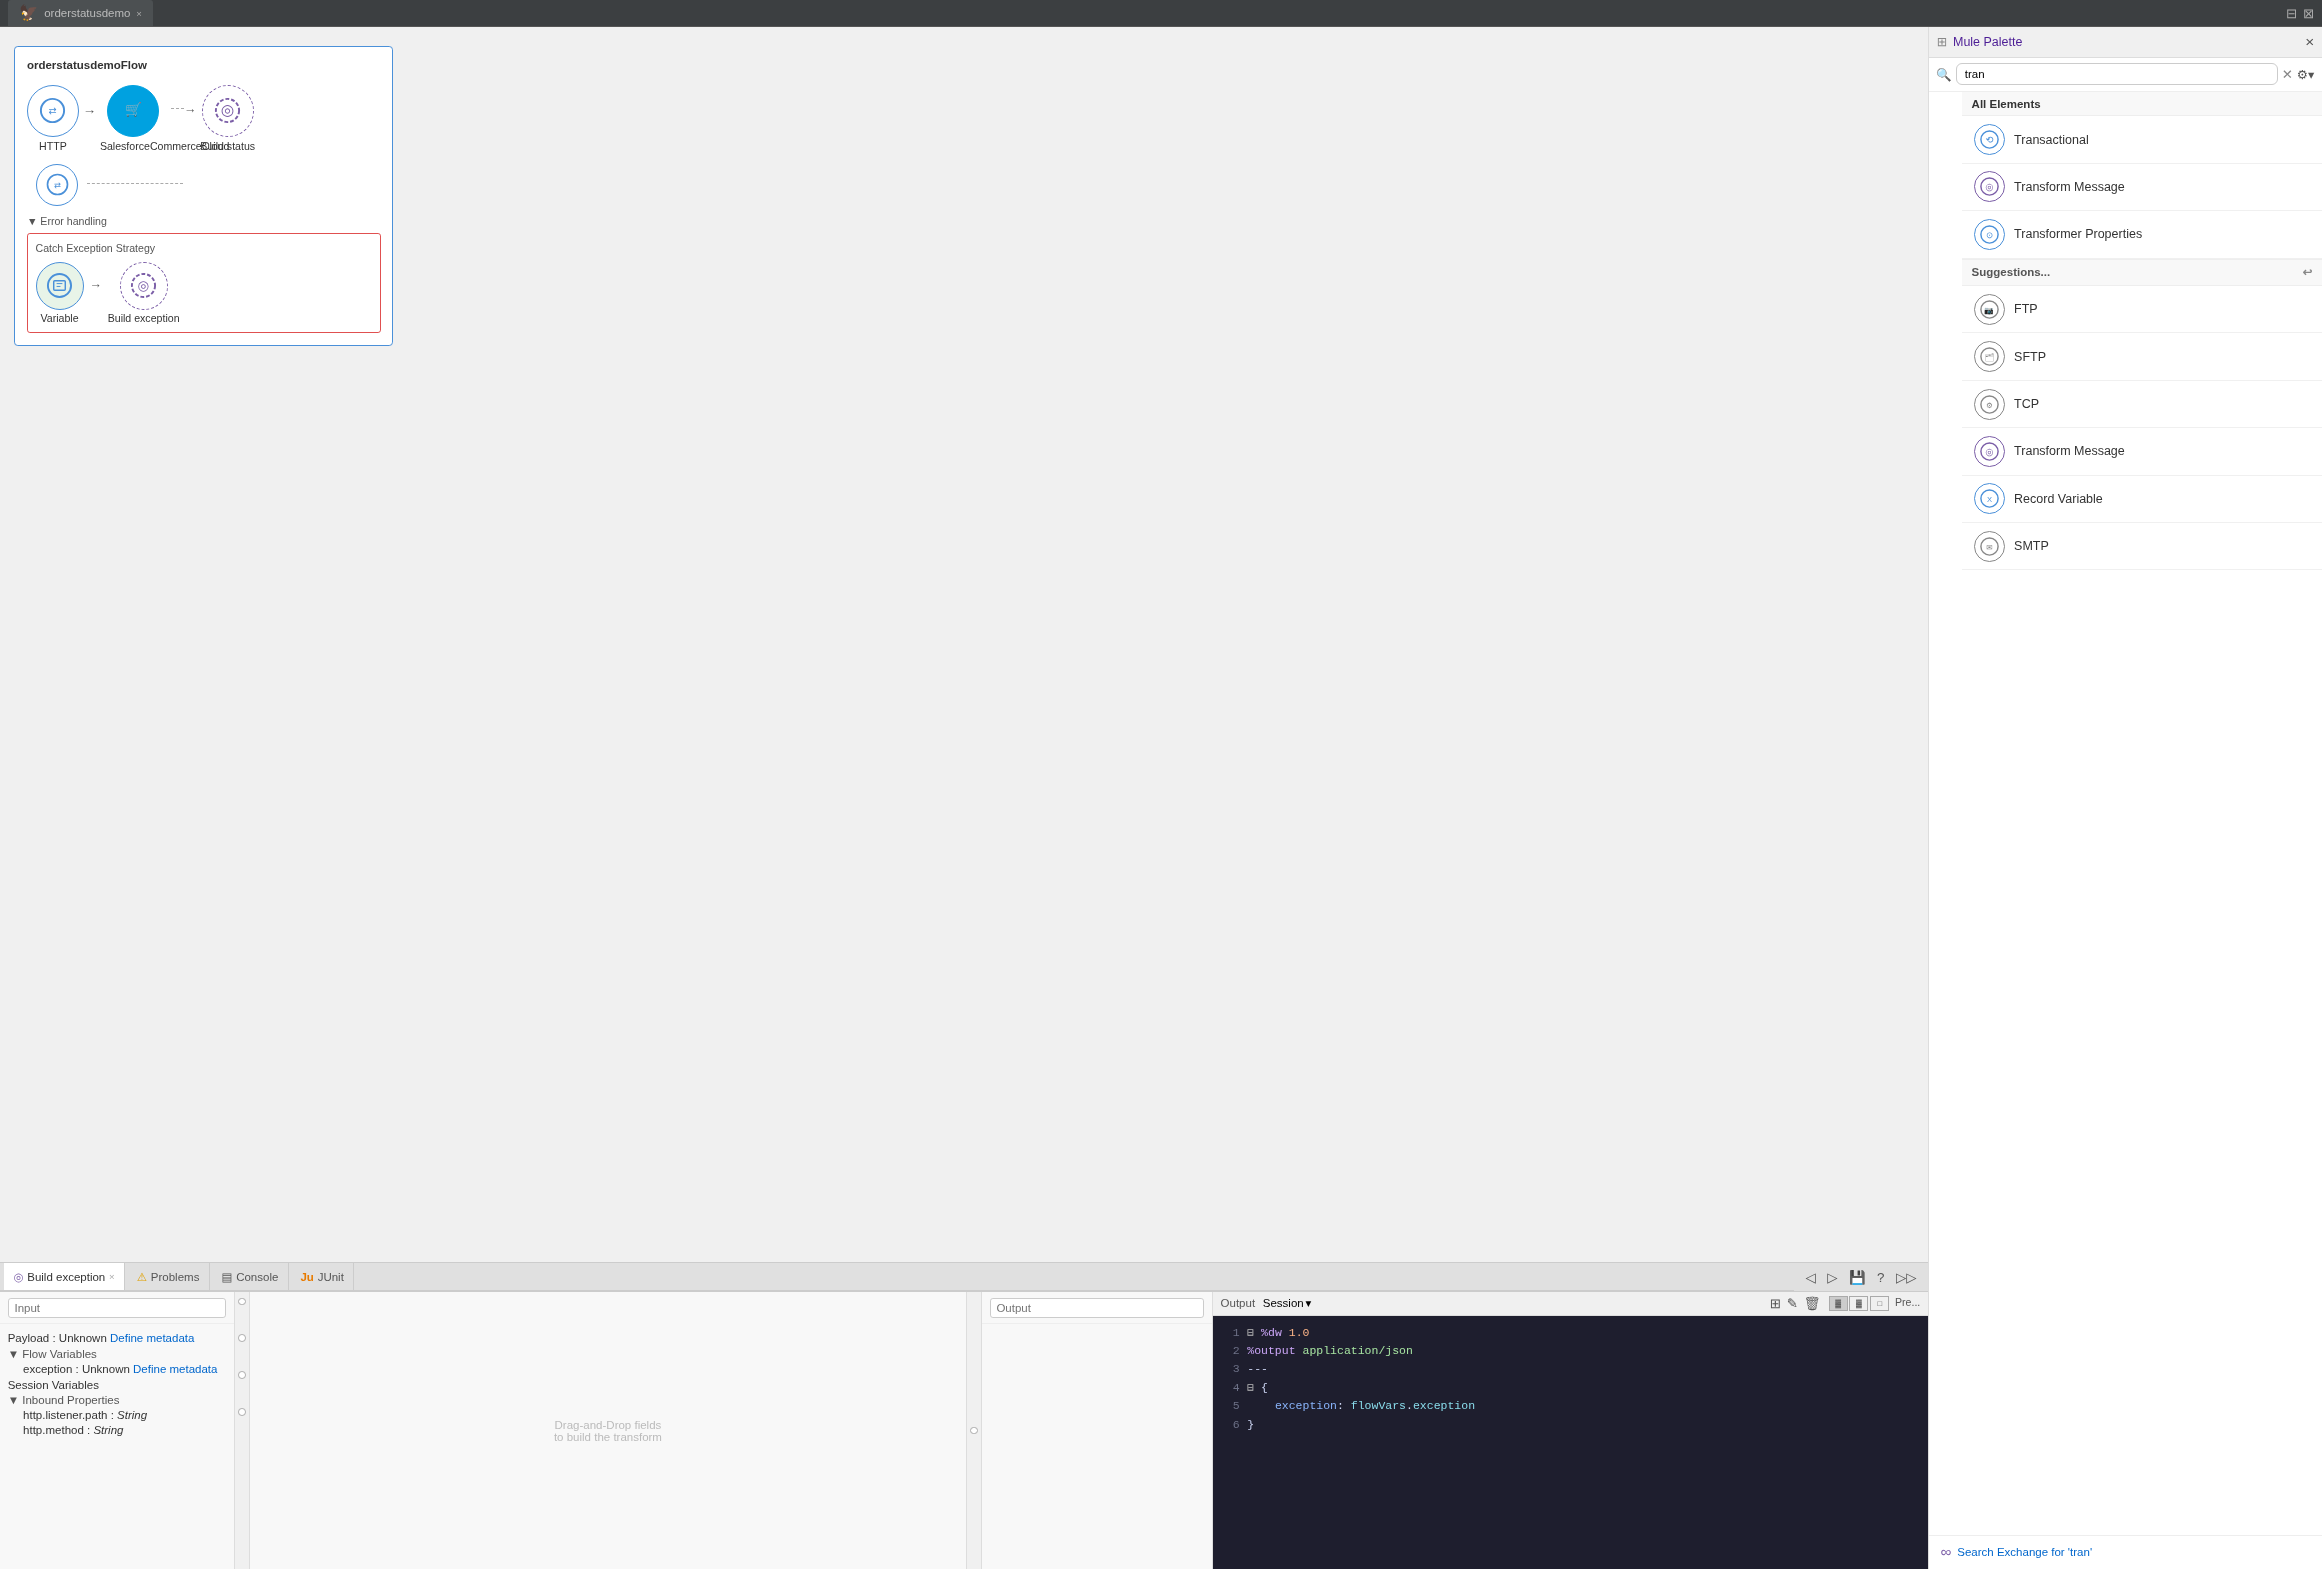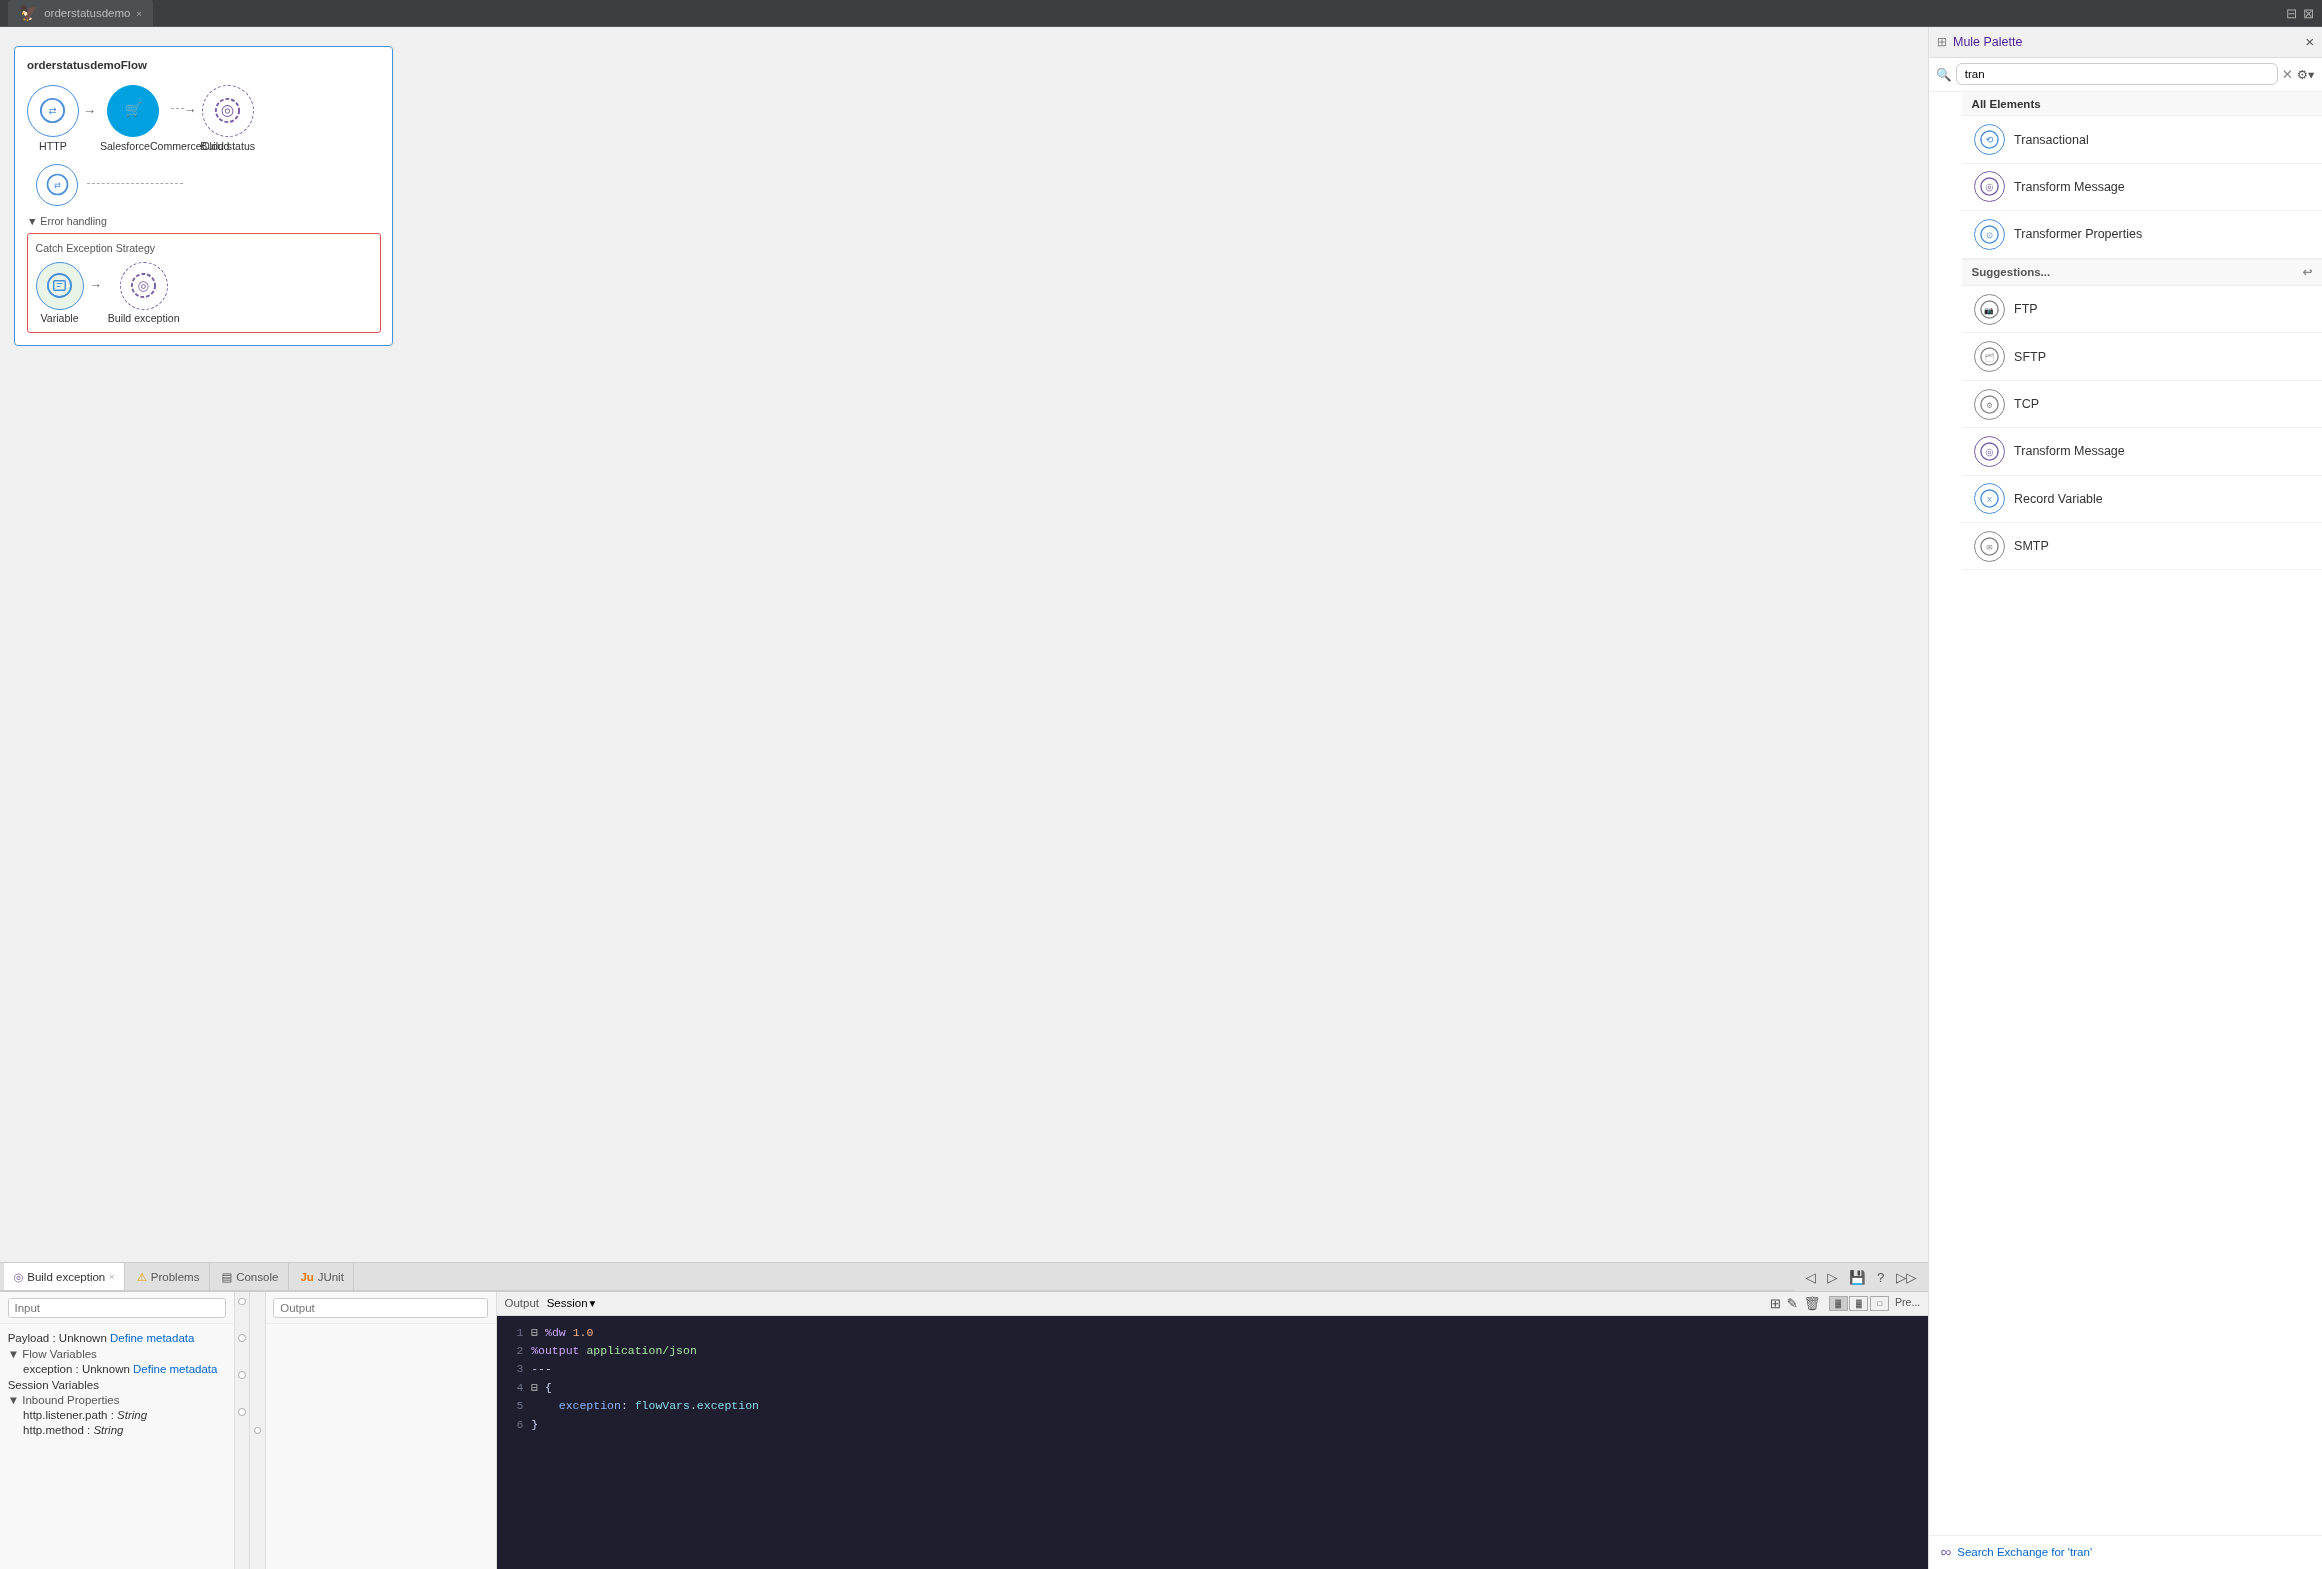--- a/index.html
+++ b/index.html
@@ -304,20 +304,23 @@
           </div>
         </div>
 
         <div style="width:15.4px;background:#f0f0f0;border-right:1px solid #ddd;display:flex;flex-direction:column;align-items:center;padding:5.8px 0;gap:29px;position:relative;">
           <div style="width:7.7px;height:7.7px;border-radius:50%;border:1px solid #aaa;background:white;"></div>
           <div style="width:7.7px;height:7.7px;border-radius:50%;border:1px solid #aaa;background:white;"></div>
           <div style="width:7.7px;height:7.7px;border-radius:50%;border:1px solid #aaa;background:white;"></div>
           <div style="width:7.7px;height:7.7px;border-radius:50%;border:1px solid #aaa;background:white;"></div>
         </div>
 
+        <div class="transform-area">
+          <div style="color:#bbb;font-size:11.5px;text-align:center;">Drag-and-Drop fields<br>to build the transform</div>
+        </div>
 
         <div style="width:15.4px;background:#f0f0f0;border-right:1px solid #ddd;display:flex;align-items:center;justify-content:center;">
           <div style="width:7.7px;height:7.7px;border-radius:50%;border:1px solid #aaa;background:white;"></div>
         </div>
 
         <div class="output-panel">
           <div class="output-search">
             <input type="text" placeholder="Output" style="">
           </div>
         </div>

